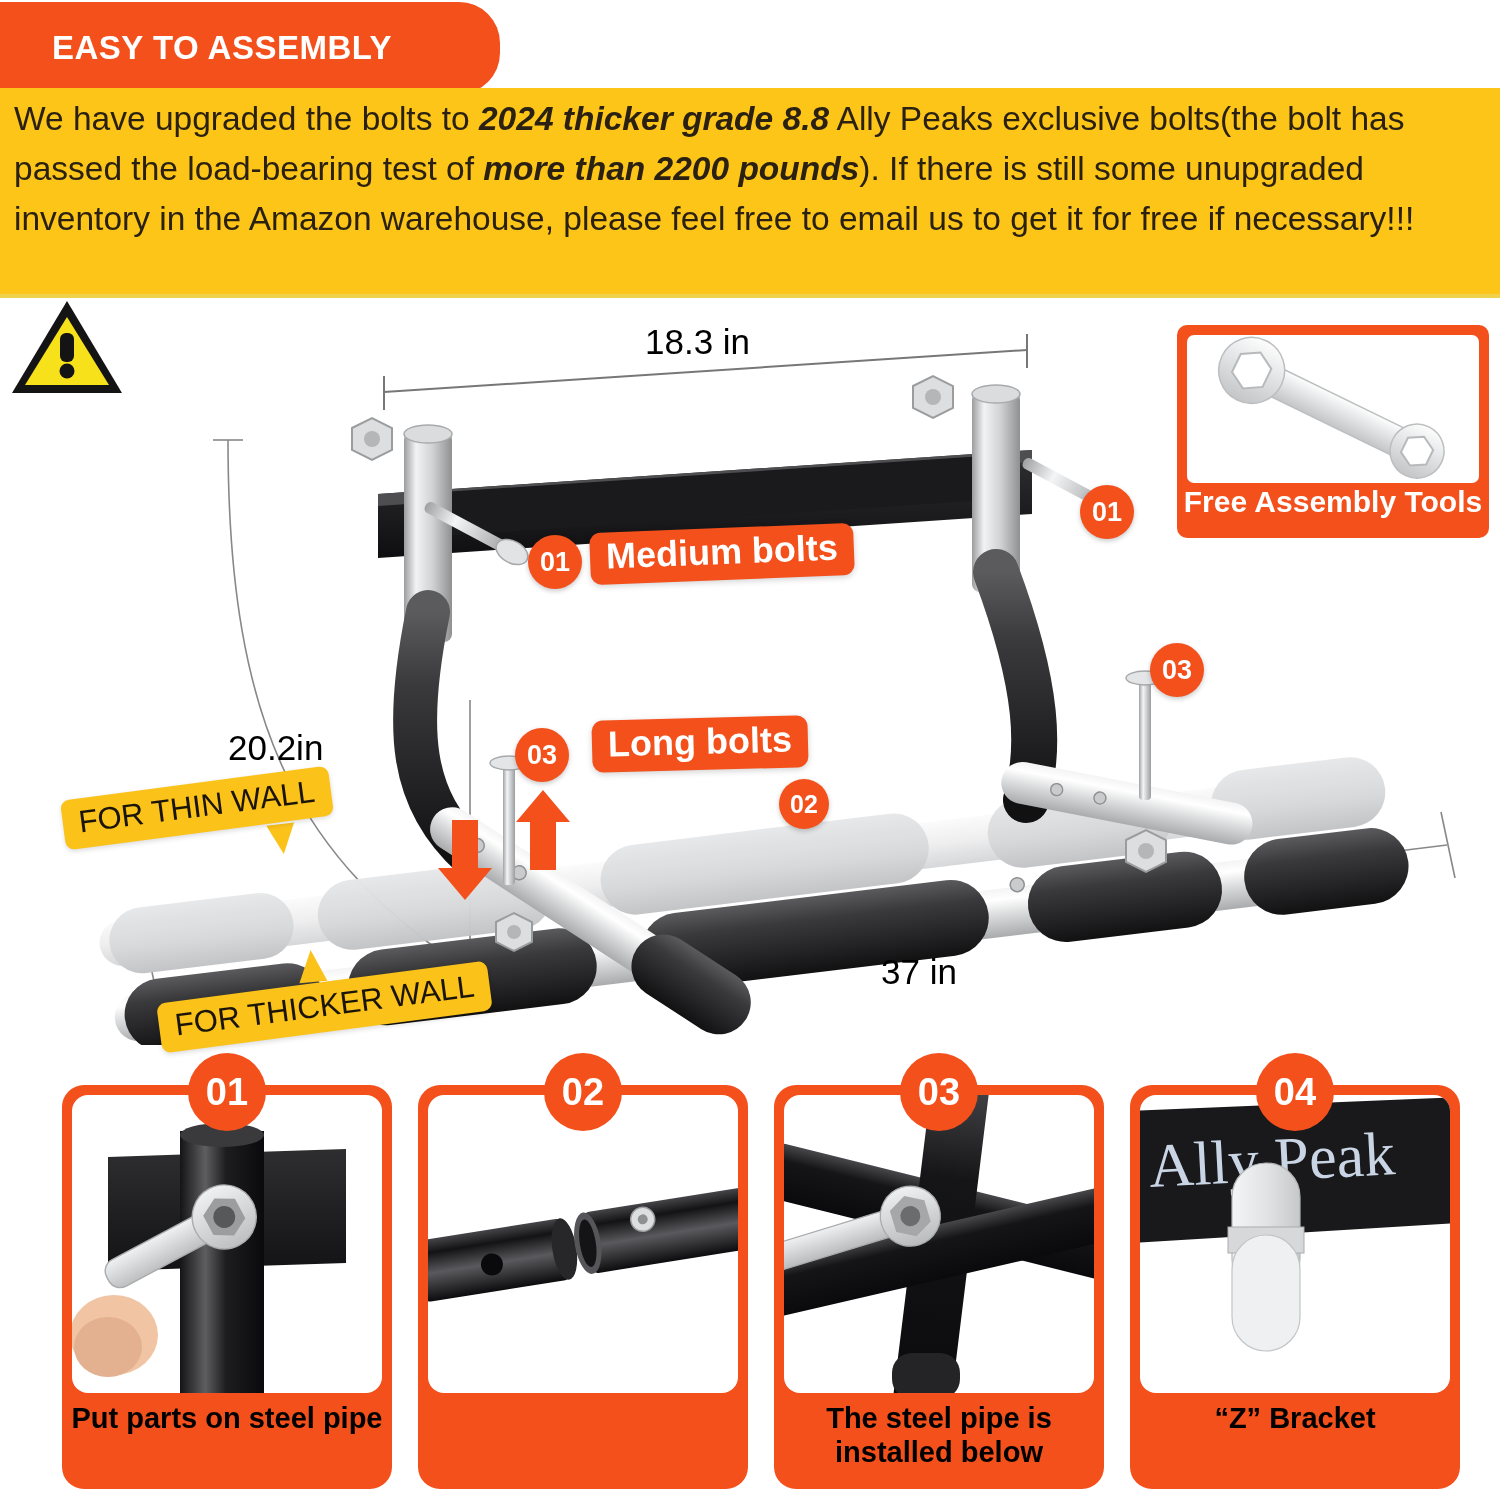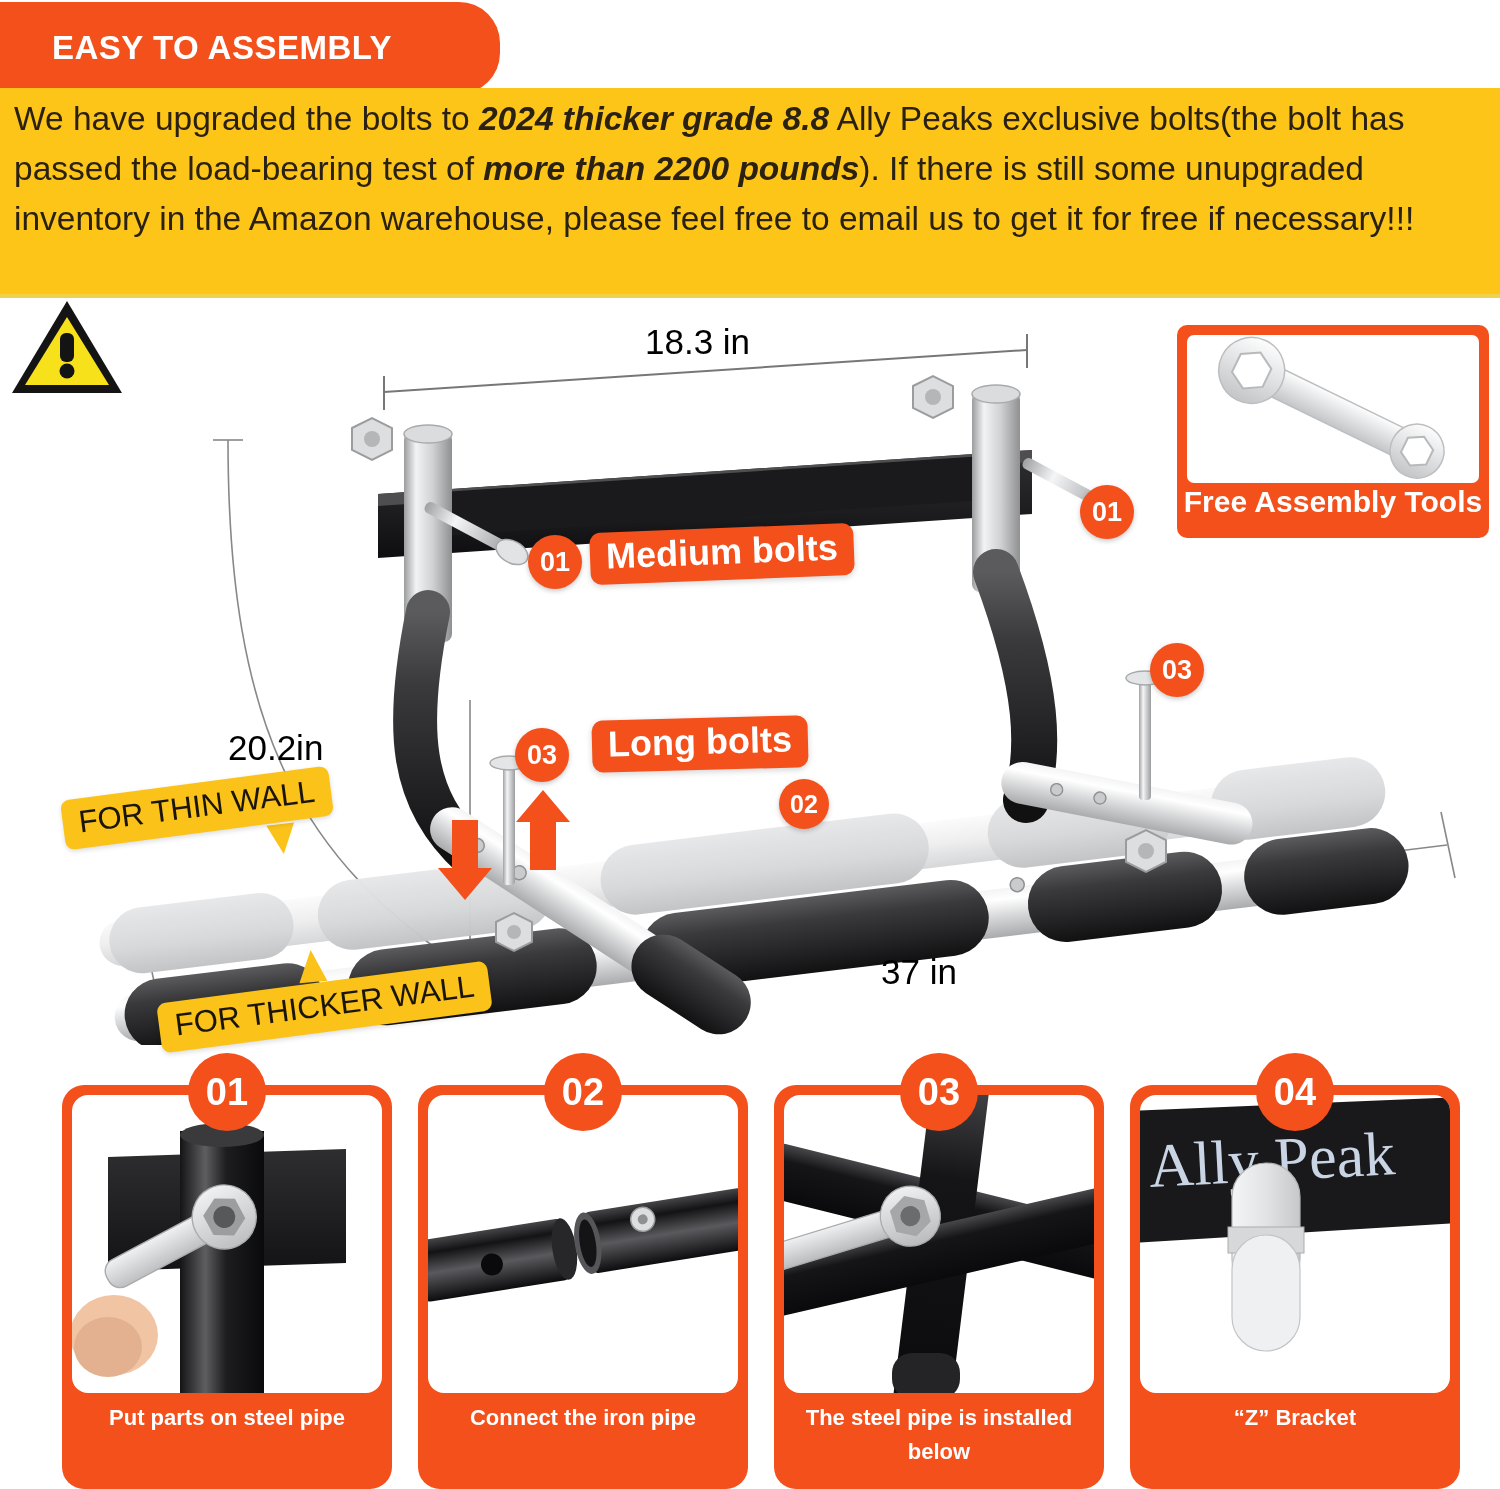--- a/index.html
+++ b/index.html
@@ -123,21 +123,21 @@
   .step-1 { left: 62px; }
   .step-2 { left: 418px; }
   .step-3 { left: 774px; }
   .step-4 { left: 1130px; }
   .step-img {
     width: 310px; height: 298px; background: #ffffff;
     border-radius: 16px; position: relative; overflow: hidden;
   }
   .step-cap {
     position: absolute; left: 0; top: 316px; width: 330px;
-    text-align: center; color: #ffffff; font-size: 22px;
+    text-align: center; color: #000000; font-size: 29px;
     font-weight: 600; line-height: 34px; padding: 0 8px;
   }
   .step-badge {
     position: absolute; top: -32px; left: 50%; margin-left: -39px;
     width: 78px; height: 78px; border-radius: 50%;
     background: #F3501C; color: #ffffff;
     font-size: 38px; font-weight: bold;
     display: flex; align-items: center; justify-content: center;
     z-index: 5;
   }
@@ -417,21 +417,20 @@
             <ellipse cx="136" cy="151" rx="12" ry="31" fill="#27272a"></ellipse>
             <circle cx="62" cy="155" r="11" fill="#0a0a0c"></circle>
             <rect x="160" y="118" width="162" height="62" rx="6" fill="url(#p2pipe)"></rect>
             <ellipse cx="160" cy="149" rx="13" ry="31" fill="#55555a"></ellipse>
             <ellipse cx="160" cy="149" rx="8" ry="24" fill="#141416"></ellipse>
             <circle cx="218" cy="134" r="12" fill="#dcdee0" stroke="#9a9c9e" stroke-width="1.5"></circle>
             <circle cx="218" cy="134" r="5" fill="#8e9092"></circle>
           </g>
         </svg>
       </div>
-      <div class="step-cap">Connect the iron pipe</div>
     </div>
 
     <div class="step step-3">
       <div class="step-badge">03</div>
       <div class="step-img">
         <svg width="310" height="298" viewBox="0 0 310 298">
           <defs>
             <linearGradient id="p3a" x1="0" y1="0" x2="0" y2="1">
               <stop offset="0%" stop-color="#48484c"></stop>
               <stop offset="30%" stop-color="#151517"></stop>

